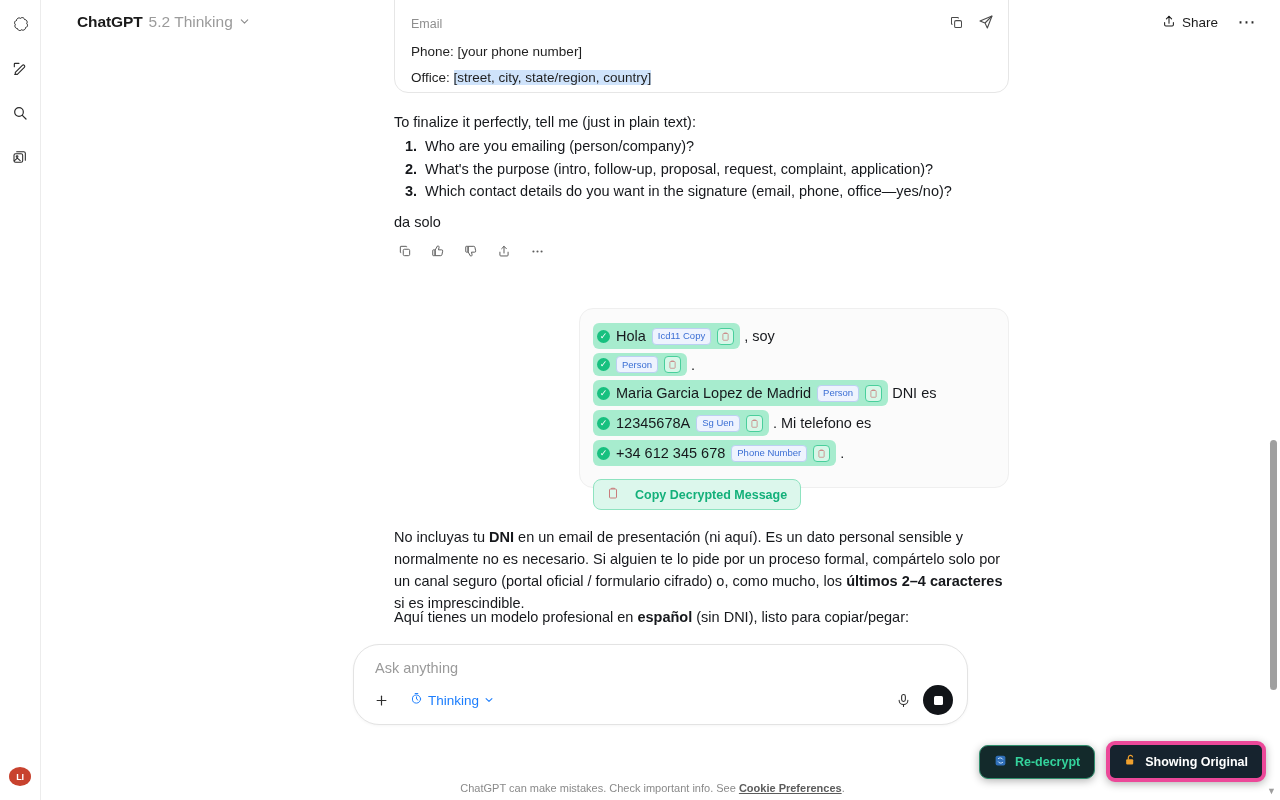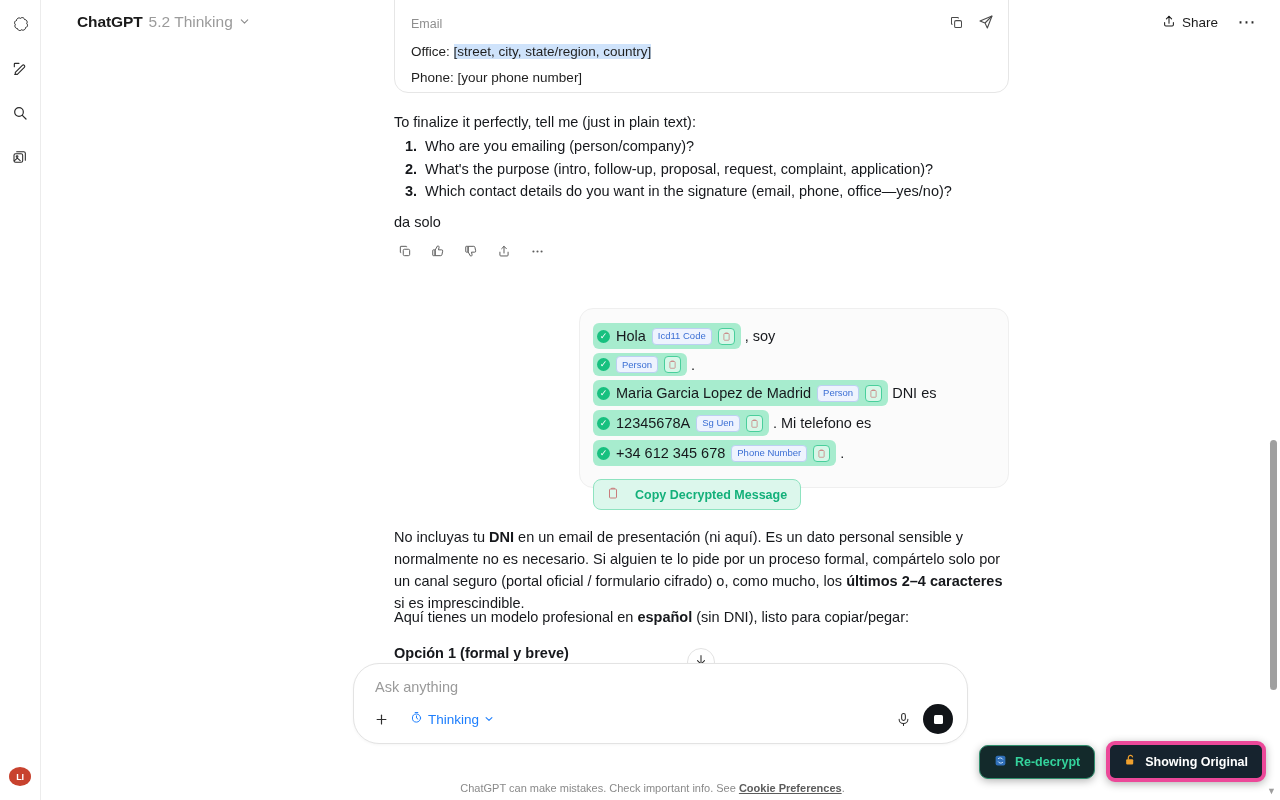--- a/index.html
+++ b/index.html
@@ -145,21 +145,21 @@
   .scroll-down {
     position: absolute; left: 646px; top: 648px;
     width: 28px; height: 28px; border-radius: 50%;
     border: 1px solid #e2e2e2; background: #fff;
     display: flex; align-items: center; justify-content: center;
     cursor: pointer; color: #2b2b2b;
   }
 
   
   .composer-wrap {
-    position: absolute; left: 41px; right: 16px; bottom: 0; height: 137px;
+    position: absolute; left: 41px; right: 16px; bottom: 0; height: 156px;
     background: #fff;
   }
   .composer {
     position: absolute; left: 312px; top: 0;
     width: 615px; height: 81px;
     border: 1px solid #e3e3e3; border-radius: 26px;
     background: #fff; box-shadow: 0 1px 3px rgba(0,0,0,.04);
   }
   .composer-input {
     padding: 15px 20px 0 21px; font-size: 14.5px; color: #9a9a9a;
@@ -295,24 +295,24 @@
           </span>
           <span>
             <svg width="16" height="16" viewBox="0 0 24 24" fill="none" stroke="#4a4a4a" stroke-width="1.6" stroke-linejoin="round">
               <path d="M21 3 3 10.5l7.5 3L14 21z"></path>
                 <path d="M10.5 13.5 21 3"></path>
             </svg>
           </span>
         </div>
       </div>
       <div class="code-body">
+        <span>Phone: </span><span>[your phone number]</span>
+      </div>
+      <div class="code-body">
         <span>Office: </span><span class="sel">[street, city, state/region, country]</span>
-      </div>
-      <div class="code-body">
-        <span>Phone: </span><span>[your phone number]</span>
       </div>
     </div>
 
     <div class="body-text" style="top:111px;width:615px;">To finalize it perfectly, tell me (just in plain text):</div>
 
     <ol class="ol body-text" style="top:135px;width:615px;">
       <li>Who are you emailing (person/company)?</li>
       <li>What's the purpose (intro, follow-up, proposal, request, complaint, application)?</li>
       <li>Which contact details do you want in the signature (email, phone, office—yes/no)?</li>
     </ol>
@@ -353,21 +353,21 @@
           </svg>
       </div>
     </div>
 
     <div class="dec-card">
 
       <div class="dec-row">
         <span class="hl">
           <span class="check">✓</span>
           <span class="hl-text">Hola</span>
-          <span class="tag">Icd11 Code</span>
+          <span class="tag">Icd11 Copy</span>
           <span class="clip-box">
             <svg width="9" height="9" viewBox="0 0 24 24" fill="none" stroke="#c97c7c" stroke-width="2">
                 <rect x="5" y="4" width="14" height="18" rx="2"></rect>
                 <path d="M9 4V2.5h6V4"></path>
               </svg>
           </span>
         </span>
         <span class="tail">, soy</span>
       </div>
 

